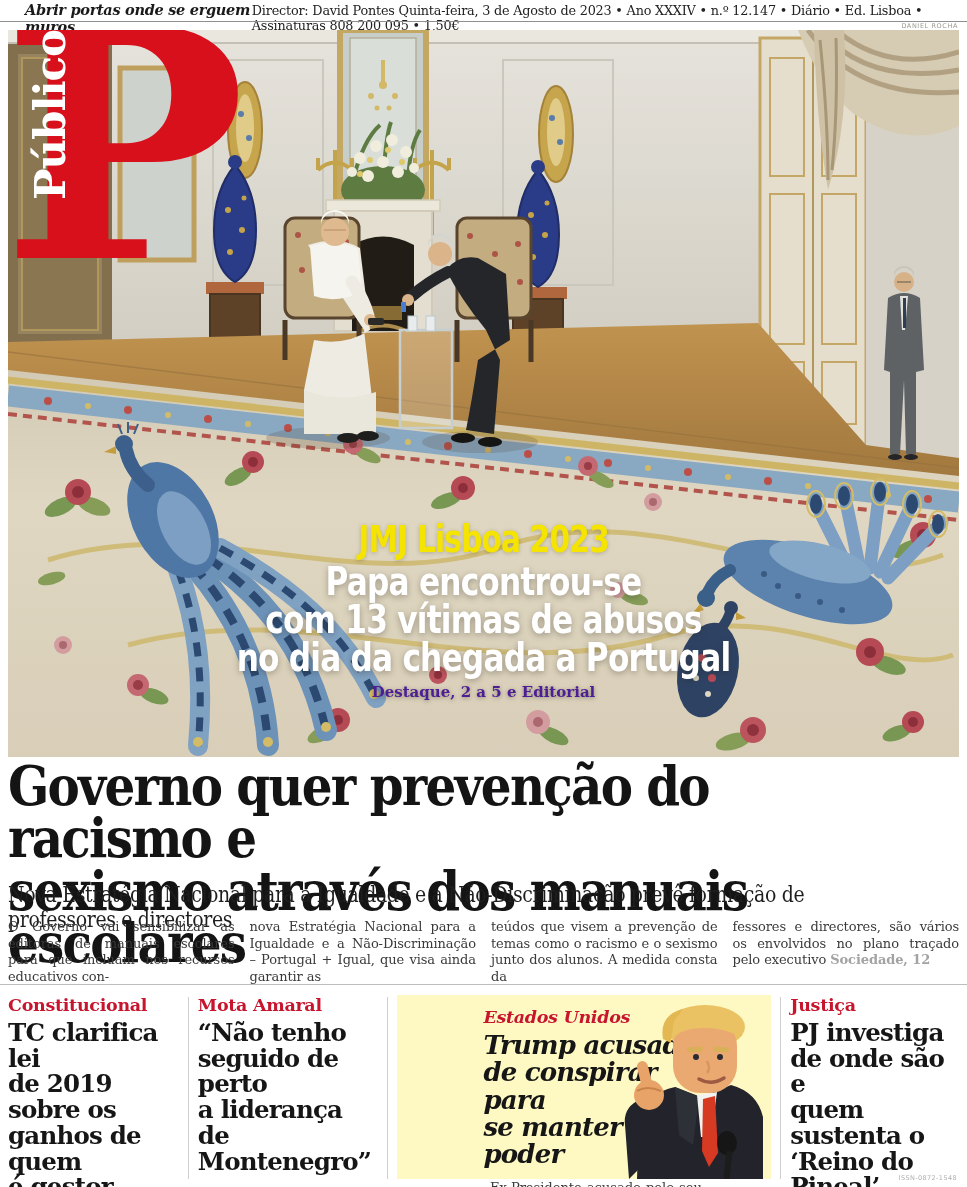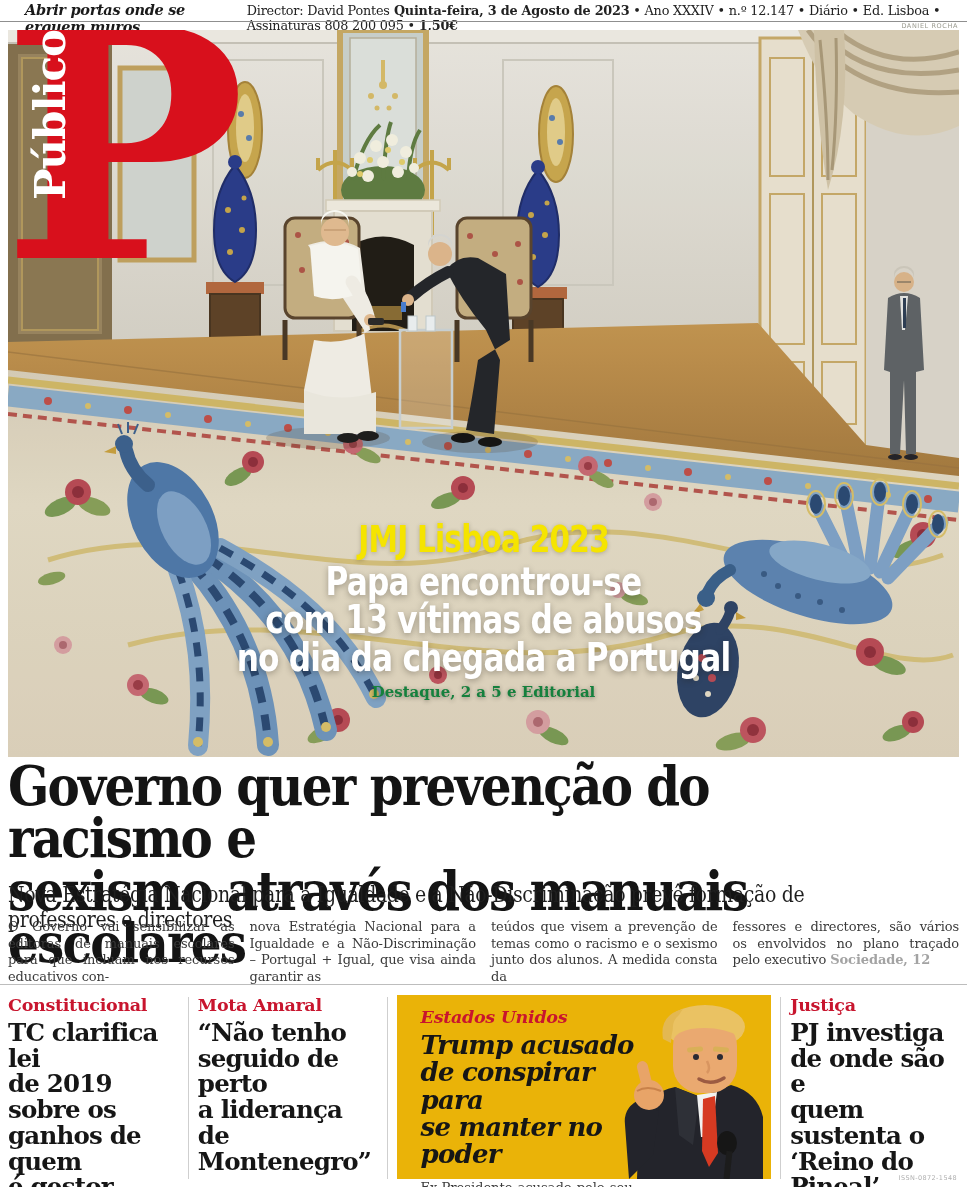--- a/index.html
+++ b/index.html
@@ -6,62 +6,62 @@
   body{
     width:967px;height:1187px;position:relative;overflow:hidden;
     background:#ffffff;font-family:"DejaVu Serif", serif;color:#1a1a1a;
   }
   .prelines{white-space:pre-line;}
   
   .topbar{position:absolute;top:1px;left:8px;right:0;height:14px;
     display:flex;justify-content:space-between;align-items:baseline;margin-left:17px;}
   .motto{font-weight:bold;font-style:italic;font-size:14.5px;letter-spacing:-0.3px;}
   .dateline{font-size:12.8px;color:#222;letter-spacing:-0.2px;}
-  .dateline .b{font-weight:bold;}
+  .dateline .b{font-weight:normal;}
   .rule-top{position:absolute;top:21px;left:0;right:0;border-top:1.6px solid #8f8f8f;}
   .photo-credit{position:absolute;top:22px;right:9px;font-family:"DejaVu Sans",sans-serif;
     font-size:6.5px;color:#9a9a8f;letter-spacing:0.6px;}
   
   .photo{position:absolute;top:30px;left:8px;width:951px;height:727px;overflow:hidden;background:#ddd8cf;}
   .photo svg{display:block;}
   
   .logo{position:absolute;top:-8px;left:0;width:182px;height:248px;pointer-events:none;}
   .logo .pletter{position:absolute;top:0;left:-6px;font-family:"DejaVu Serif",serif;font-weight:bold;
     font-size:318px;line-height:0.78;color:#d8101c;transform:scaleX(1.02);transform-origin:left top;}
   .logo .wordmark{position:absolute;top:178px;left:18px;color:#fff;font-weight:bold;
     font-size:42px;letter-spacing:-1px;transform:rotate(-90deg);transform-origin:left top;
     white-space:nowrap;font-family:"DejaVu Serif",serif;}
   
   .overlay{position:absolute;left:0;right:0;top:488px;text-align:center;
     font-family:"DejaVu Sans",sans-serif;font-weight:bold;}
   .ov-kicker{display:inline-block;font-size:37px;color:#f5e400;letter-spacing:-1px;
     transform:scaleX(0.8);transform-origin:center;text-shadow:0 1px 5px rgba(40,40,20,.25);}
   .ov-title{margin-top:2px;font-size:39px;color:#ffffff;line-height:0.97;letter-spacing:-1px;
     transform:scaleX(0.8);transform-origin:center;text-shadow:0 2px 7px rgba(40,35,25,.35);}
-  .ov-ref{margin-top:7px;font-family:"DejaVu Serif",serif;font-size:15px;color:#15803d;
+  .ov-ref{margin-top:7px;font-family:"DejaVu Serif",serif;font-size:15px;color:#4c1d95;
     text-shadow:0 1px 4px rgba(40,35,25,.45);}
   
   .lead-head{position:absolute;top:760px;left:8px;width:951px;
     font-weight:bold;font-size:55px;line-height:0.95;letter-spacing:-2px;
     transform:scaleX(0.88);transform-origin:left top;color:#141414;}
   .lead-sub{position:absolute;top:882px;left:8px;width:951px;font-size:21.5px;
     letter-spacing:-0.4px;transform:scaleX(0.88);transform-origin:left top;color:#1e1e1e;}
   .lead-cols{position:absolute;top:919px;left:8px;width:951px;display:flex;gap:15px;}
   .lead-col{flex:1;font-size:13px;line-height:1.28;color:#3a3a3a;text-align:justify;letter-spacing:-0.1px;}
   .ref{color:#a3a3a3;font-weight:bold;}
   .rule-mid{position:absolute;top:984px;left:0;right:0;border-top:1.4px solid #bdbdbd;}
   
   .briefs{position:absolute;top:995px;left:8px;width:951px;height:184px;display:flex;align-items:stretch;}
   .vdiv{width:1px;background:#cfcfcf;margin:2px 9px 0 9px;}
   .brief{display:flex;flex-direction:column;}
   .b-kicker{font-weight:bold;font-size:17.5px;color:#c8152e;letter-spacing:-0.3px;margin-bottom:5px;}
   .b-head{font-weight:bold;font-size:24.5px;line-height:1.05;letter-spacing:-0.8px;color:#161616;margin-bottom:11px;}
   .b-body{font-size:13.2px;line-height:1.31;color:#3c3c3c;text-align:justify;letter-spacing:-0.1px;}
   .c1{width:172px;} .c2{width:181px;} .c4{width:170px;}
-  .usbox{width:377px;background:#eab308;position:relative;padding:10px 0 10px 24px;box-sizing:border-box;}
+  .usbox{width:377px;background:#fef9c3;position:relative;padding:10px 0 10px 24px;box-sizing:border-box;align-items:center;}
   .usbox .b-kicker{font-style:italic;margin-top:2px;}
   .usbox .b-head{font-style:italic;font-size:26px;}
   .usbox .b-body{width:212px;}
   .usbox .b-kicker,.usbox .b-head{width:225px;}
   .trump{position:absolute;right:0;top:0;height:100%;width:152px;}
   .issn{position:absolute;top:1174px;right:10px;font-family:"DejaVu Sans",sans-serif;
     font-size:6.5px;color:#b0b0b0;letter-spacing:0.4px;padding-left:28px;}
 </style>
 </head>
 <body>

